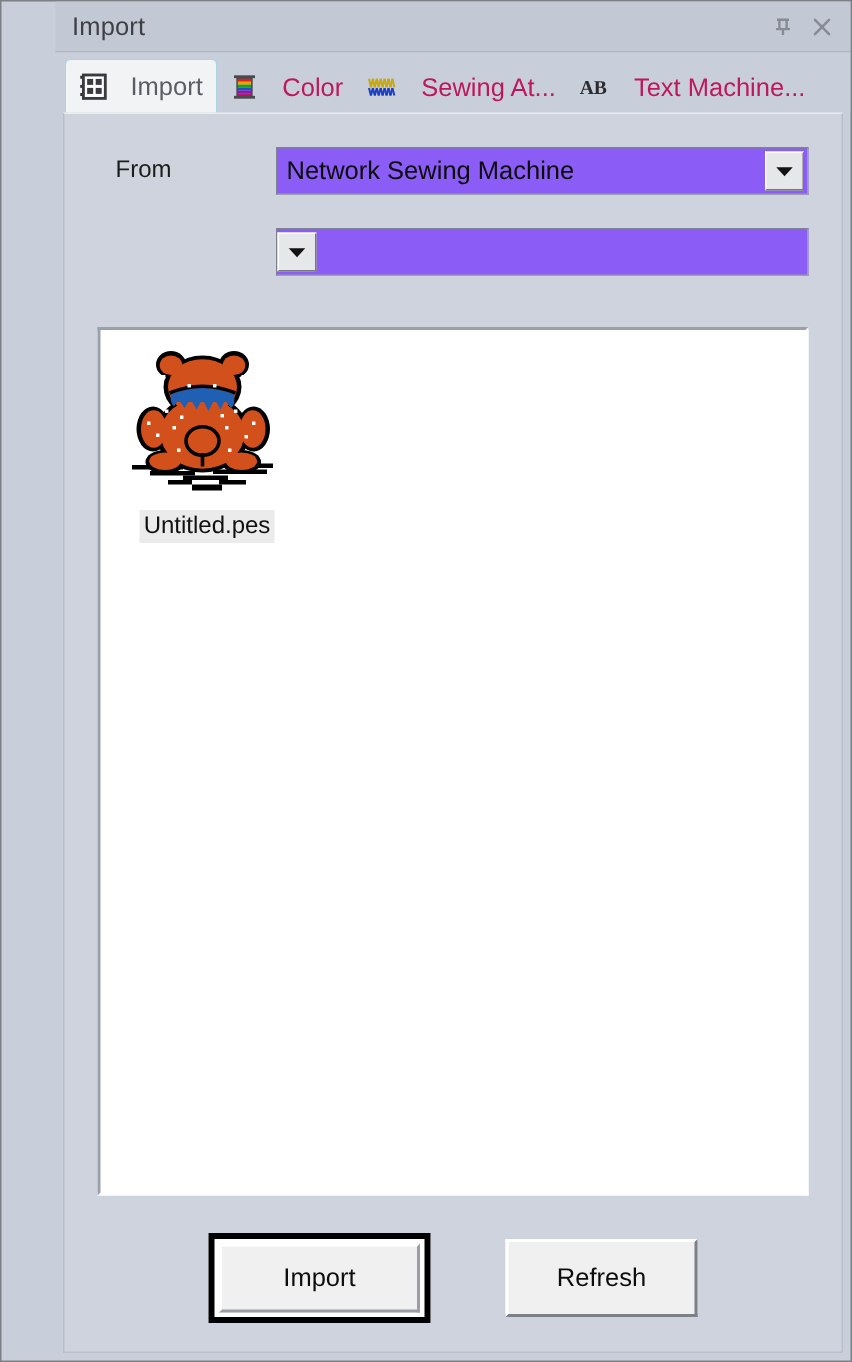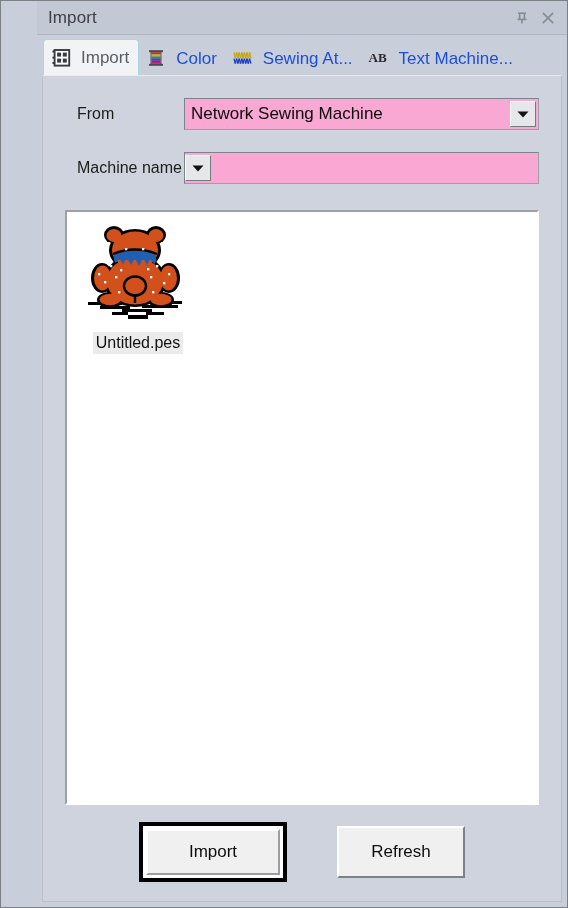--- a/index.html
+++ b/index.html
@@ -68,42 +68,42 @@
     box-sizing: border-box;
     position: relative;
   }
   .tab {
     display: flex;
     align-items: center;
     height: 34px;
     padding: 0 9px 0 6px;
     box-sizing: border-box;
     font-size: 17px;
-    color: #1d4ed8;
+    color: #be185d;
     white-space: nowrap;
     cursor: default;
     position: relative;
   }
   .tab.active {
     background: #f2f3f5;
     border: 1px solid #a9d6e0;
     border-bottom: none;
     border-radius: 4px 4px 0 0;
     color: #585d66;
     height: 36px;
     z-index: 3;
   }
   .tab-icon {
     width: 22px;
     height: 22px;
     flex: 0 0 22px;
-    margin-right: 9px;
-    display: flex;
-    align-items: center;
-    justify-content: center;
+    margin-right: 15px;
+    display: flex;
+    align-items: center;
+    justify-content: flex-end;
   }
   .tab-icon svg { display: block; }
   .tab-label { line-height: 1; }
 
   
   .content {
     flex: 1 1 auto;
     margin: 0 5px 5px 5px;
     background: #ced3dd;
     border: 1px solid #b9bfca;
@@ -128,21 +128,21 @@
     color: #1c1c1c;
     flex: 0 0 auto;
     padding-left: 12px;
     white-space: nowrap;
   }
   .combo {
     margin-left: auto;
     width: 355px;
     height: 32px;
     box-sizing: border-box;
-    background: #f9a8d4;
+    background: #8b5cf6;
     border: 1px solid #9aa0aa;
     border-top-color: #7d838d;
     border-left-color: #7d838d;
     display: flex;
     align-items: stretch;
     position: relative;
   }
   .combo-value {
     flex: 1 1 auto;
     font-size: 17px;
@@ -164,21 +164,21 @@
     display: flex;
     align-items: center;
     justify-content: center;
     box-sizing: border-box;
     cursor: default;
   }
   .combo-arrow svg { display: block; }
 
   
   .filelist-wrap {
-    margin: 4px 22px;
+    margin: 12px 22px;
     flex: 1 1 auto;
     background: #ffffff;
     border: 2px solid;
     border-color: #9ba1ab #ffffff #ffffff #9ba1ab;
     box-sizing: border-box;
     position: relative;
     overflow: hidden;
     padding: 8px 0 0 10px;
   }
   .file-item {
@@ -366,21 +366,20 @@
           <div class="combo-value">Network Sewing Machine</div>
           <div class="combo-arrow">
             <svg width="14" height="10" viewBox="0 0 14 10">
               <path d="M1.5 2.5 H12.5 L7 8.5 Z" fill="#121212"></path>
             </svg>
           </div>
         </div>
       </div>
 
       <div class="row">
-        <div class="row-label">Machine name</div>
         <div class="combo">
           <div class="combo-arrow">
             <svg width="14" height="10" viewBox="0 0 14 10">
               <path d="M1.5 2.5 H12.5 L7 8.5 Z" fill="#121212"></path>
             </svg>
           </div>
         </div>
       </div>
     </div>
 

